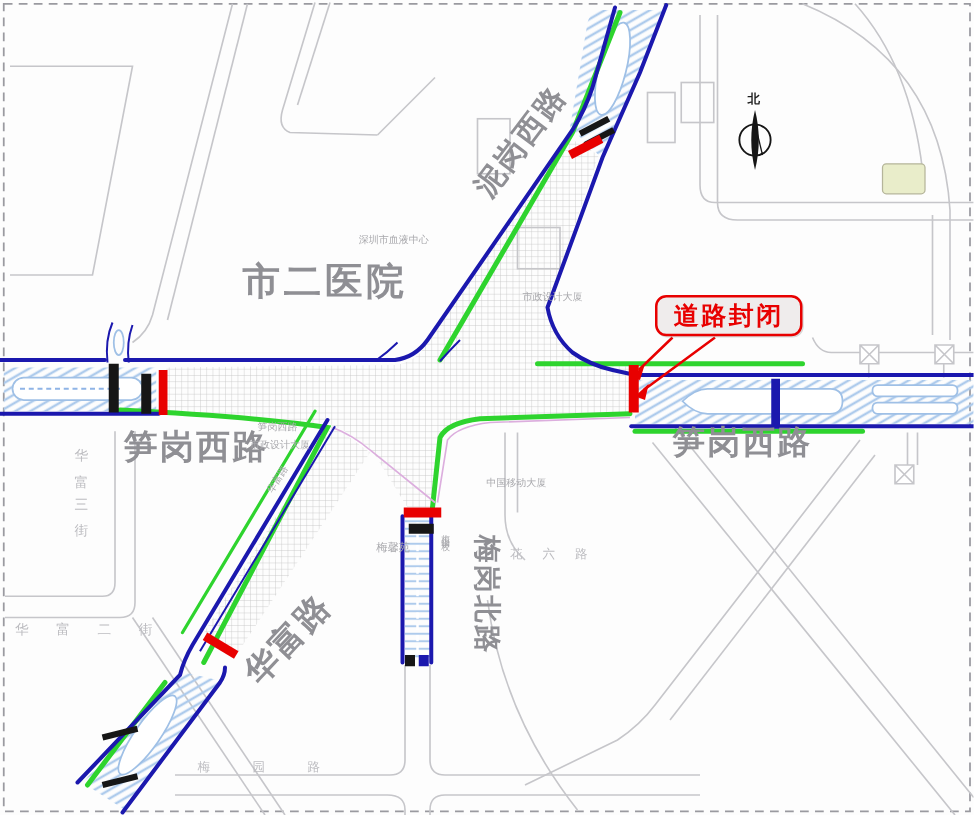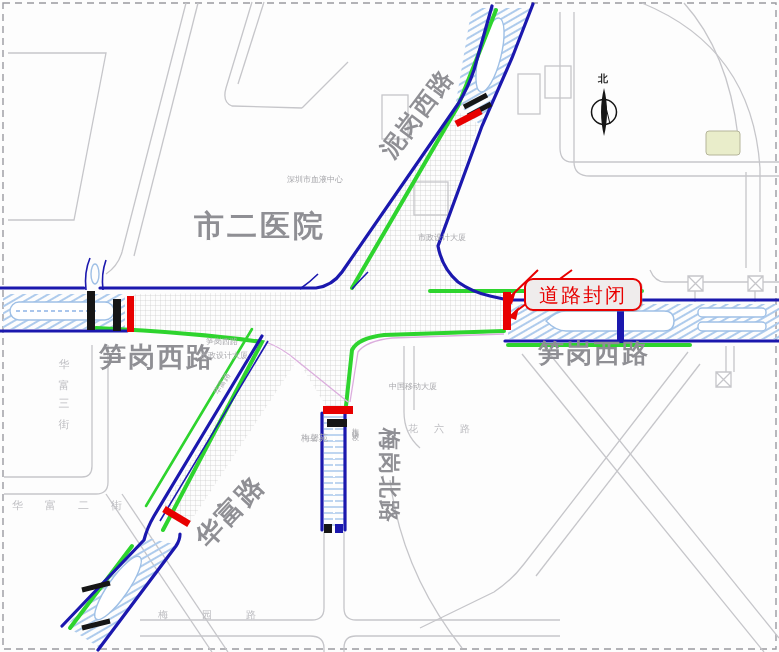--- a/index.html
+++ b/index.html
@@ -30,24 +30,23 @@
     position:absolute;color:var(--label-gray);font-weight:bold;white-space:nowrap;
     line-height:1;user-select:none;
   }
   .minor-label{
     position:absolute;color:var(--minor-gray);font-weight:normal;white-space:nowrap;
     line-height:1;user-select:none;
   }
   .badge{
     position:absolute;left:524px;top:236px;width:114px;height:29px;
     border:2.5px solid var(--closed-red);border-radius:9px;background:var(--badge-bg);
-    color:var(--closed-red);font-weight:normal;font-size:20px;letter-spacing:2px;
+    color:var(--closed-red);font-weight:bold;font-size:20px;letter-spacing:2px;
     display:flex;align-items:center;justify-content:center;line-height:1;
     box-shadow:1px 1px 0 rgba(150,150,150,.35);
-    margin-top:42px;
   }
   .north-label{position:absolute;left:598px;top:72px;font-size:10px;font-weight:bold;color:#1c1c1c;}
 </style>
 </head>
 <body>
 
 <div class="map">
 
   <svg width="779" height="652" viewBox="0 0 779 652">
     <defs>
@@ -196,26 +195,26 @@
   <div class="road-label" style="left:538px;top:340px;font-size:26px;letter-spacing:2px;">笋岗西路</div>
 
   <div class="road-label" style="left:201px;top:530px;font-size:27px;letter-spacing:2px;transform:rotate(-47deg);transform-origin:0 50%;">华富路</div>
 
   <div class="road-label" style="left:400px;top:428px;font-size:22px;letter-spacing:2px;transform:rotate(90deg);transform-origin:0 0;">梅岗北路</div>
 
   <div class="badge">道路封闭</div>
 
   <div class="north-label">北</div>
 
-  <div class="minor-label" style="left:287px;top:176px;font-size:8px;">深圳市血液中心</div>
+  <div class="minor-label" style="left:287px;top:188px;font-size:8px;">深圳市血液中心</div>
   <div class="minor-label" style="left:418px;top:234px;font-size:8px;">市政设计大厦</div>
   <div class="minor-label" style="left:206px;top:338px;font-size:8px;">笋岗西路</div>
   <div class="minor-label" style="left:200px;top:352px;font-size:8px;">市政设计大厦</div>
   <div class="minor-label" style="left:389px;top:383px;font-size:8px;">中国移动大厦</div>
   <div class="minor-label" style="left:301px;top:434px;font-size:9px;">梅馨苑</div>
   <div class="minor-label" style="left:352px;top:422px;font-size:7px;writing-mode:vertical-rl;letter-spacing:2px;">梅山学校</div>
   <div class="minor-label" style="left:216px;top:390px;font-size:8px;transform:rotate(-58deg);transform-origin:0 50%;">华富路</div>
   <div class="minor-label" style="left:58px;top:350px;font-size:11px;writing-mode:vertical-lr;letter-spacing:20px;color:#bcbcc0;">华富三街</div>
-  <div class="minor-label" style="left:12px;top:500px;font-size:11px;letter-spacing:22px;color:#bcbcc0;">华富二街</div>
+  <div class="minor-label" style="left:12px;top:500px;font-size:11px;letter-spacing:22px;color:#bcbcc0;font-family:Liberation Mono, monospace;">华富二街</div>
   <div class="minor-label" style="left:158px;top:610px;font-size:10px;letter-spacing:34px;color:#bcbcc0;">梅园路</div>
-  <div class="minor-label" style="left:408px;top:424px;font-size:10px;letter-spacing:16px;color:#bcbcc0;">花六路</div>
+  <div class="minor-label" style="left:408px;top:439px;font-size:10px;letter-spacing:16px;color:#bcbcc0;">花六路</div>
 
 </div>
 
 </body></html>

